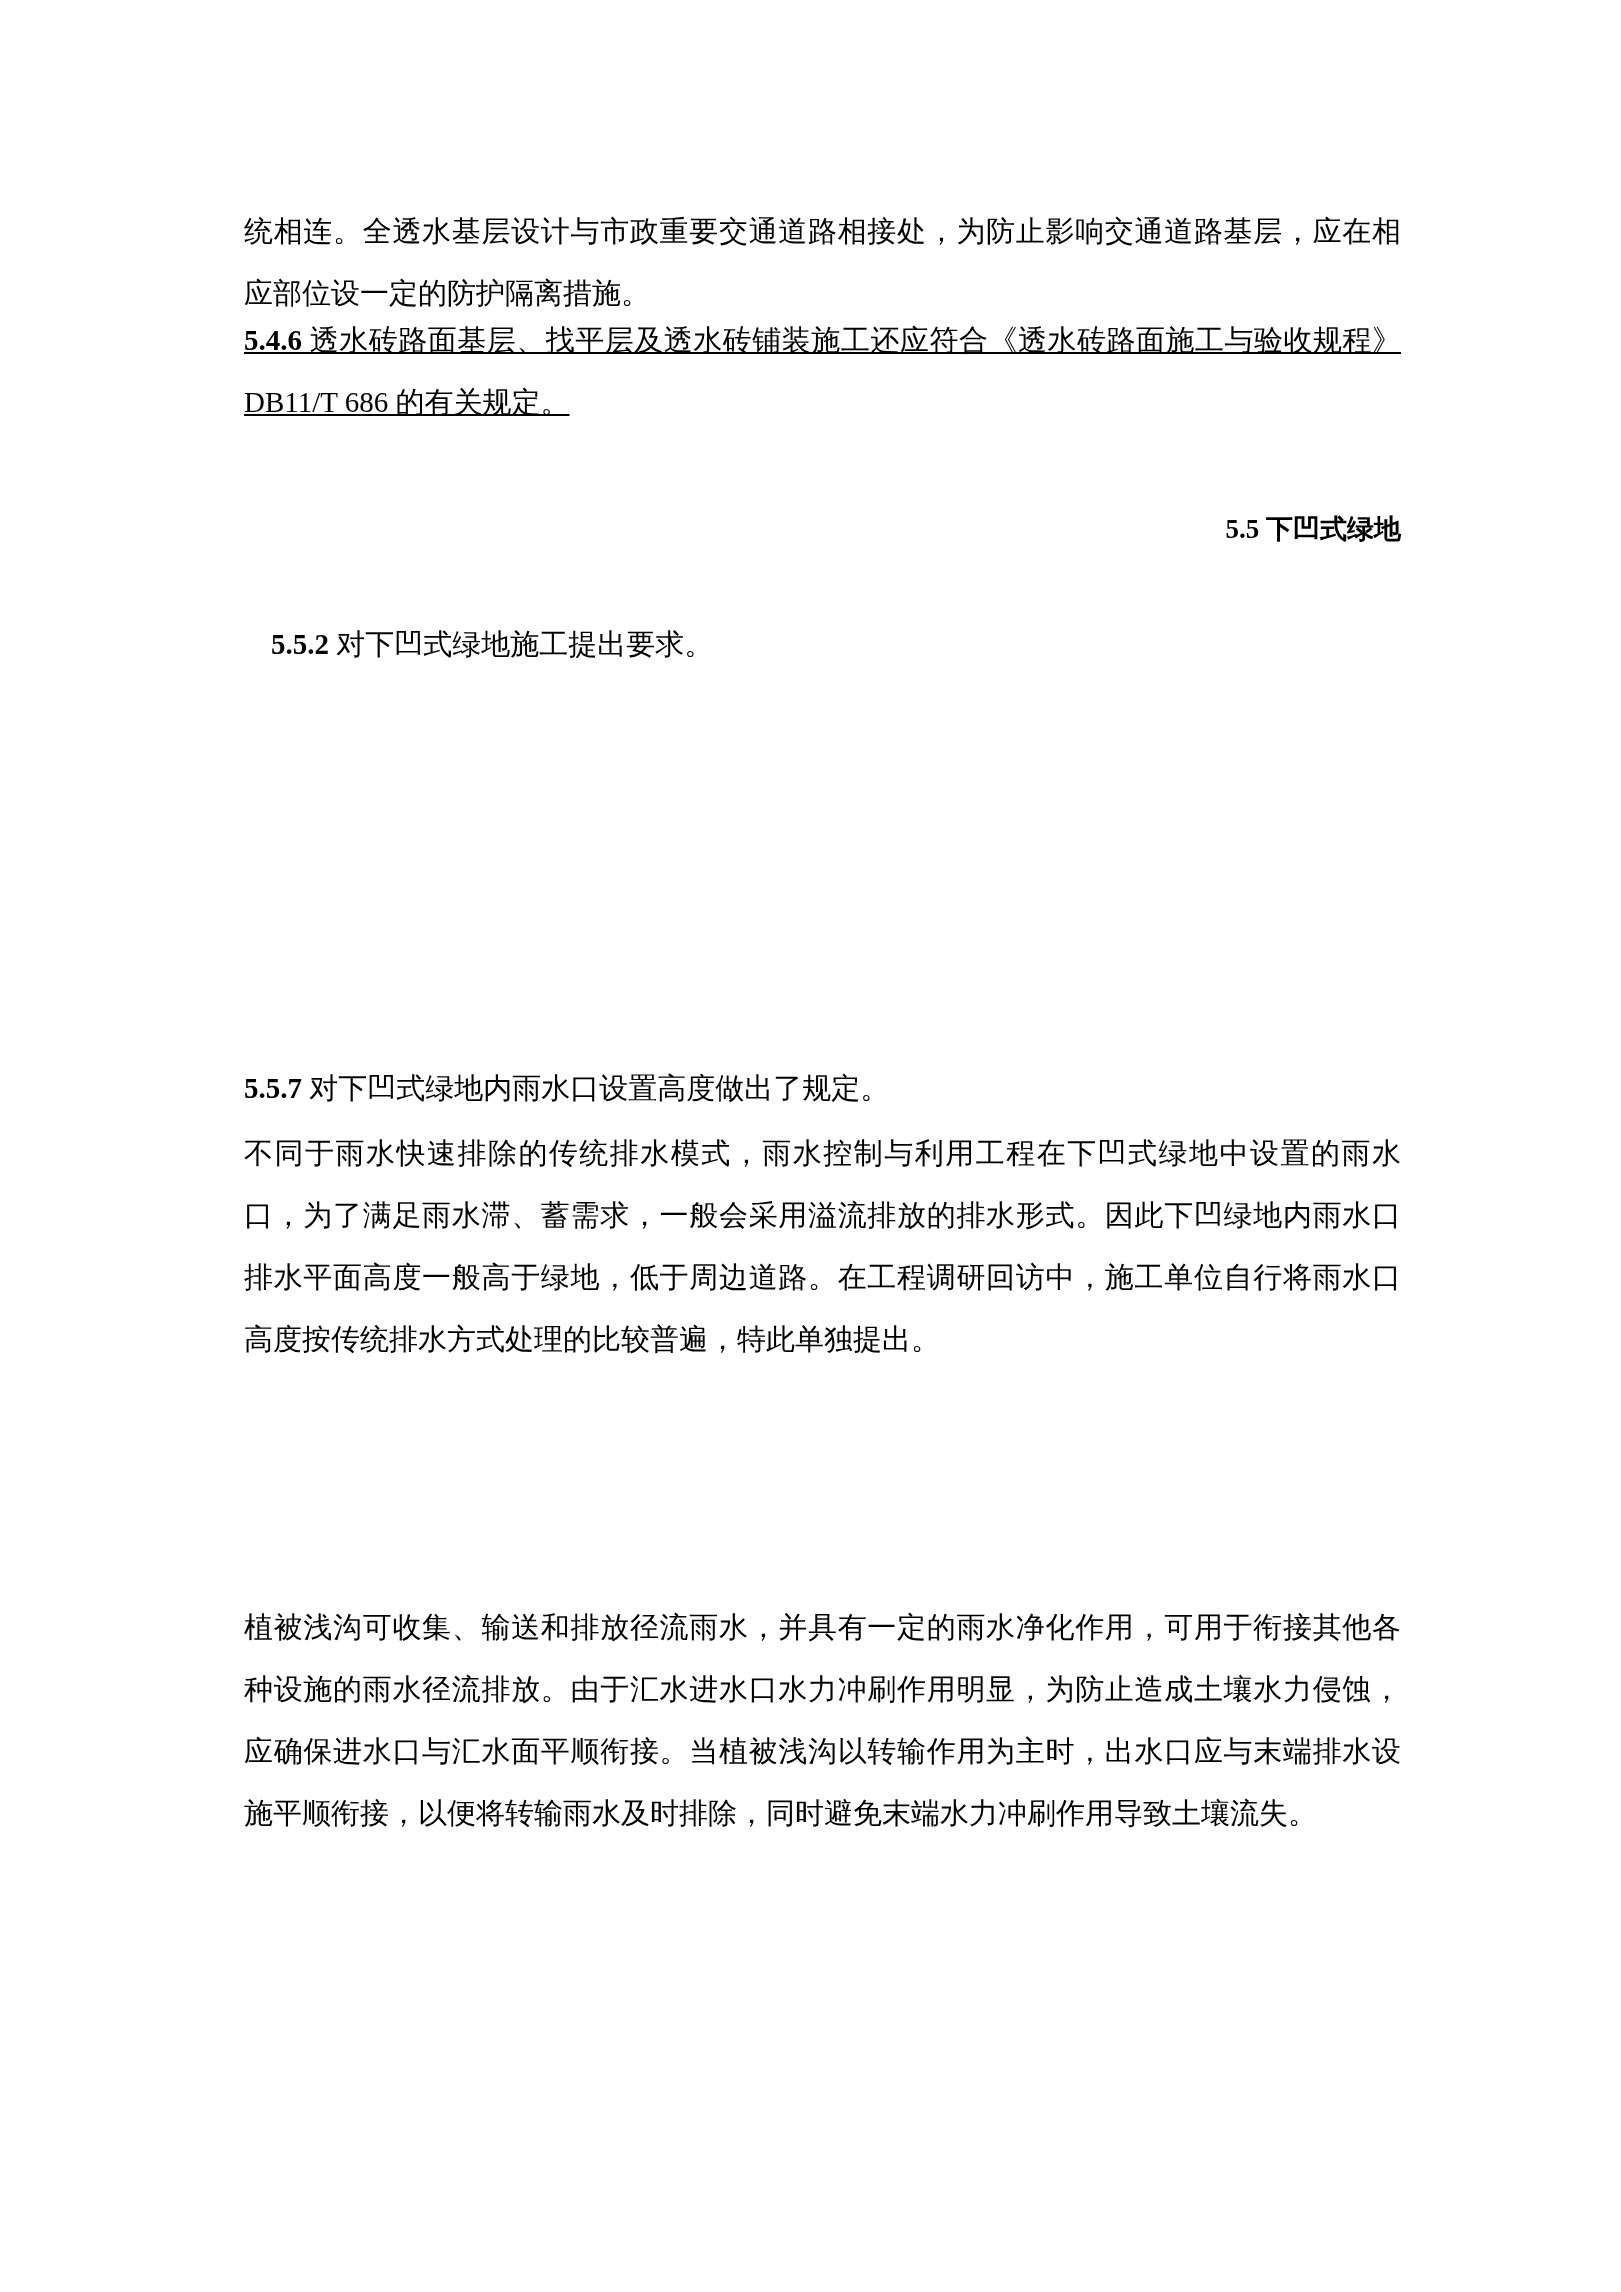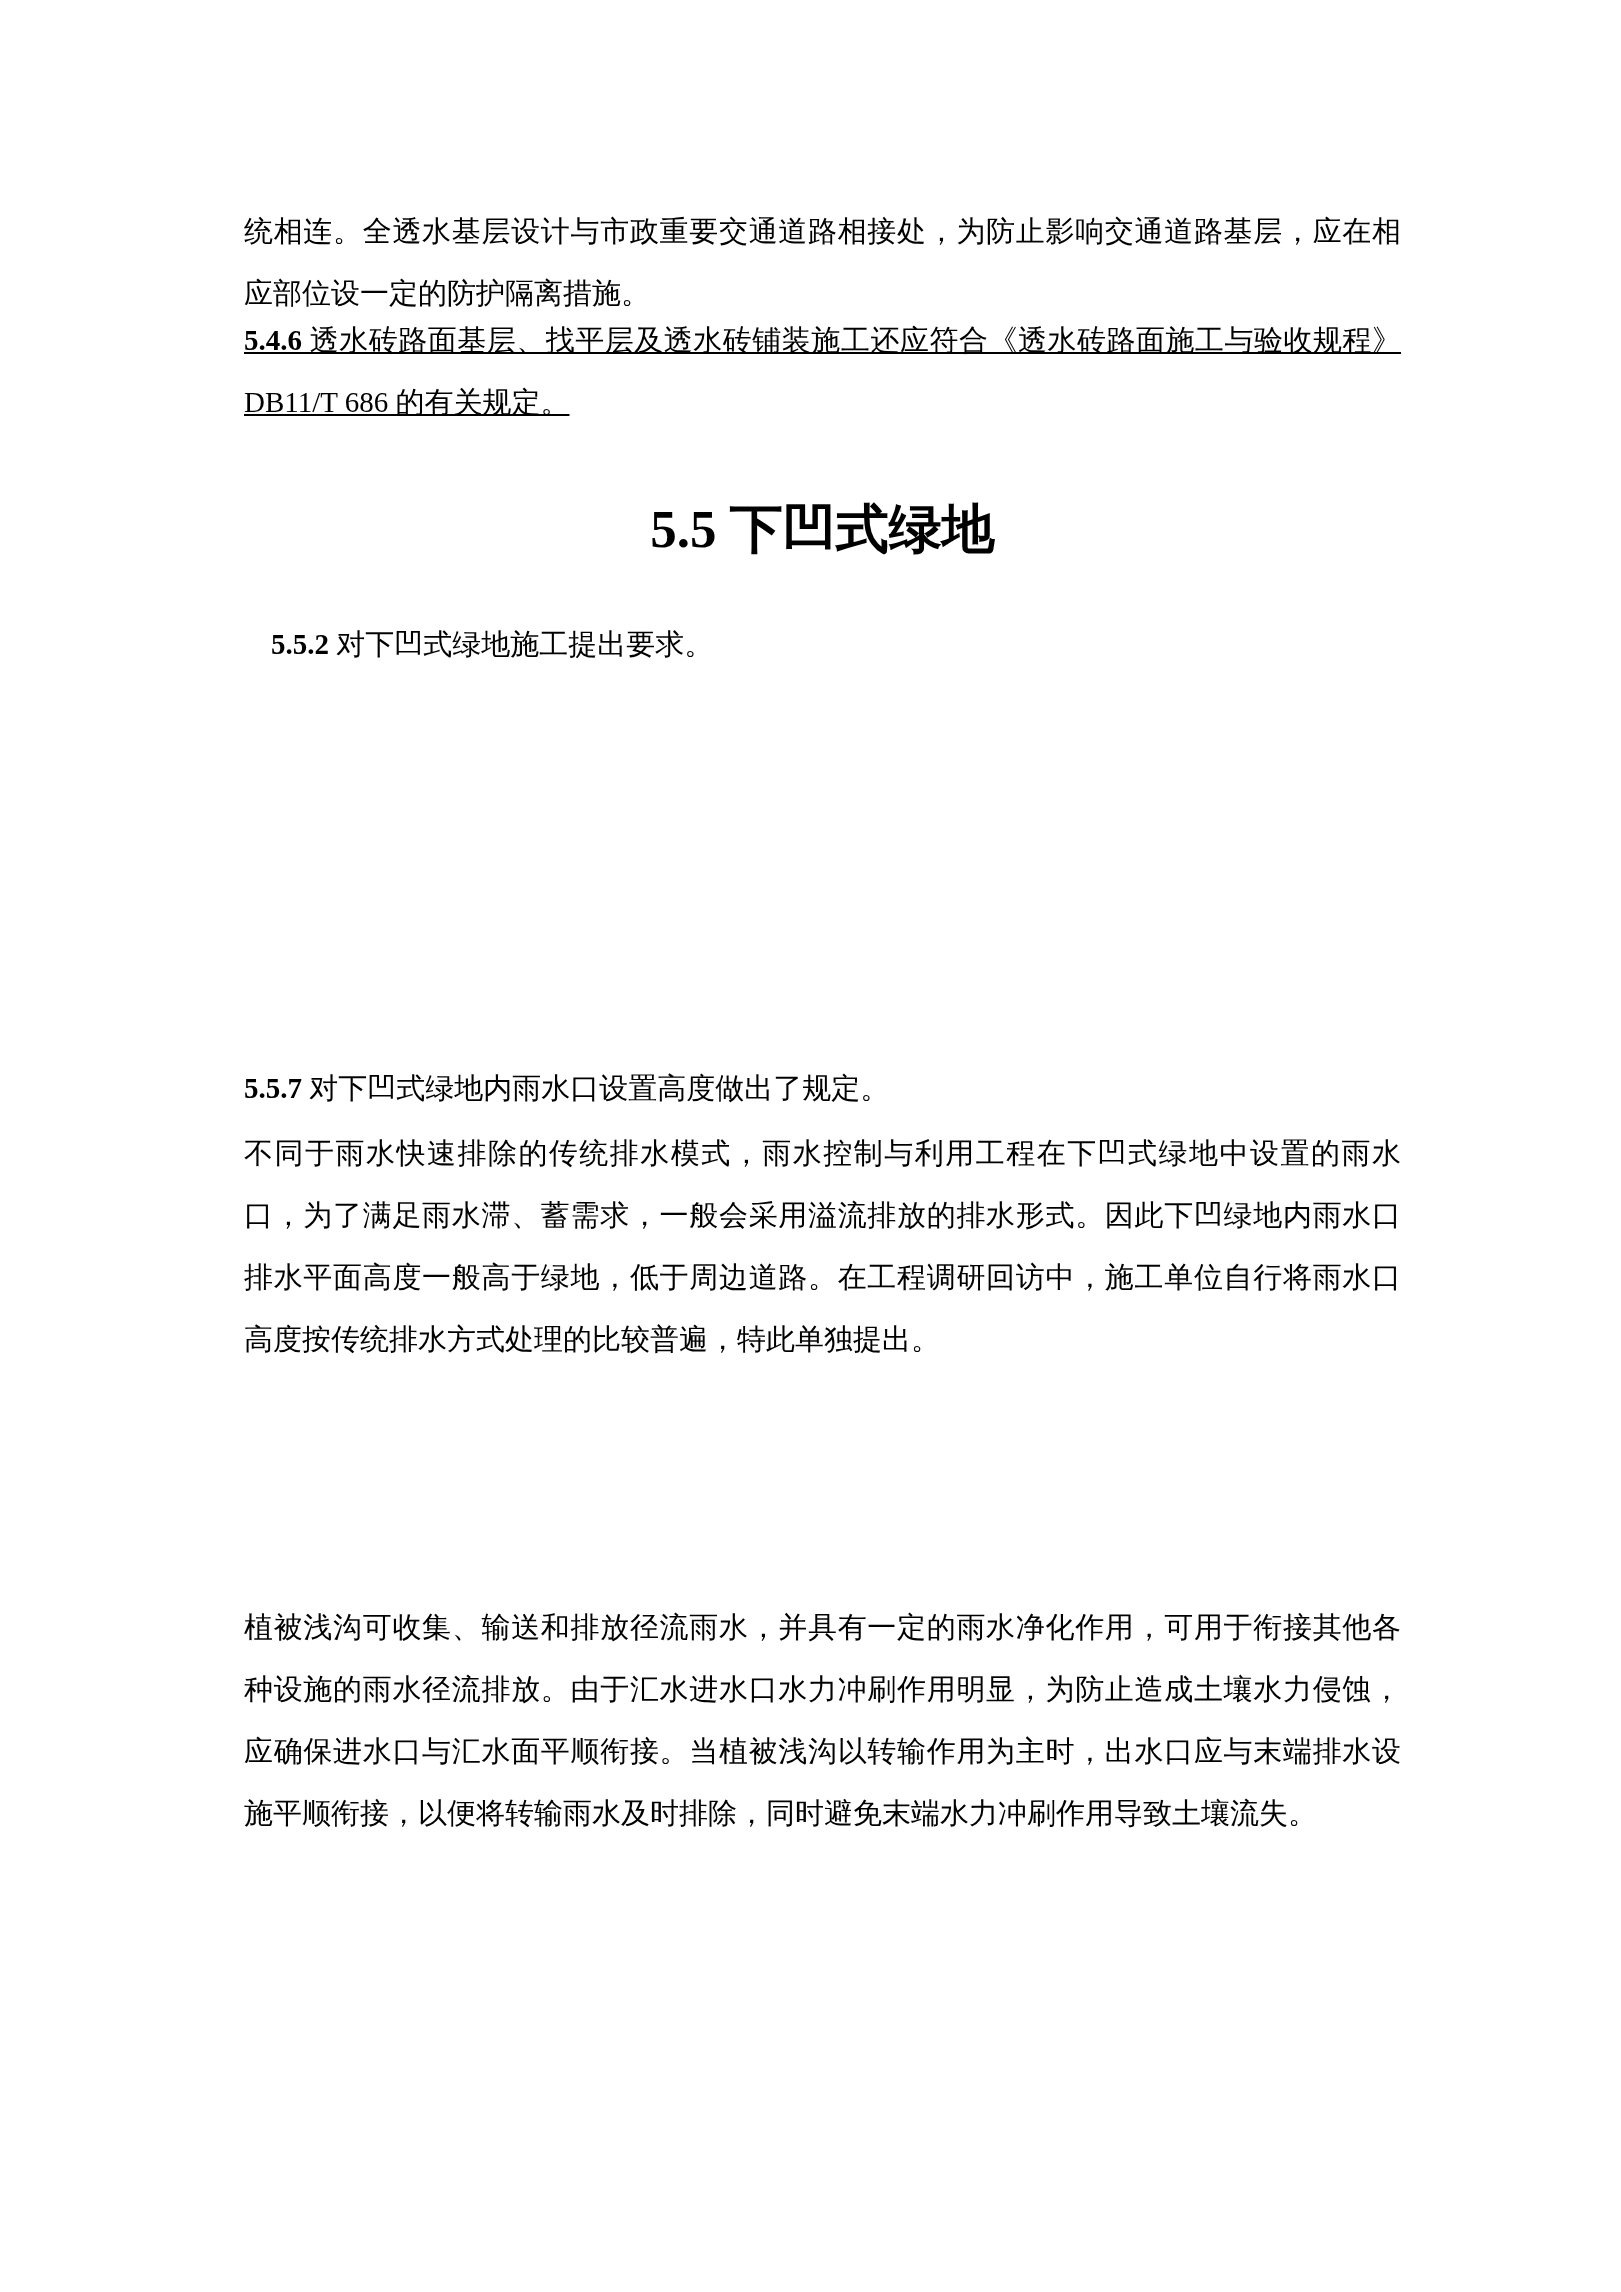--- a/index.html
+++ b/index.html
@@ -28,24 +28,24 @@
     margin: 0;
   }
   .body-text .clause-num {
     font-weight: bold;
     font-family: "Liberation Serif", "DejaVu Serif", serif;
   }
   .section-heading {
     position: absolute;
     left: 244px;
     width: 1157px;
-    font-size: 53px;
+    font-size: 27px;
     line-height: 55px;
     font-weight: bold;
-    text-align: center;
+    text-align: right;
     margin: 0;
   }
   .page-number {
     position: absolute;
     left: 0;
     top: 2064px;
     width: 1621px;
     text-align: center;
     font-family: "Liberation Sans", "DejaVu Sans", sans-serif;
     font-size: 23.5px;

